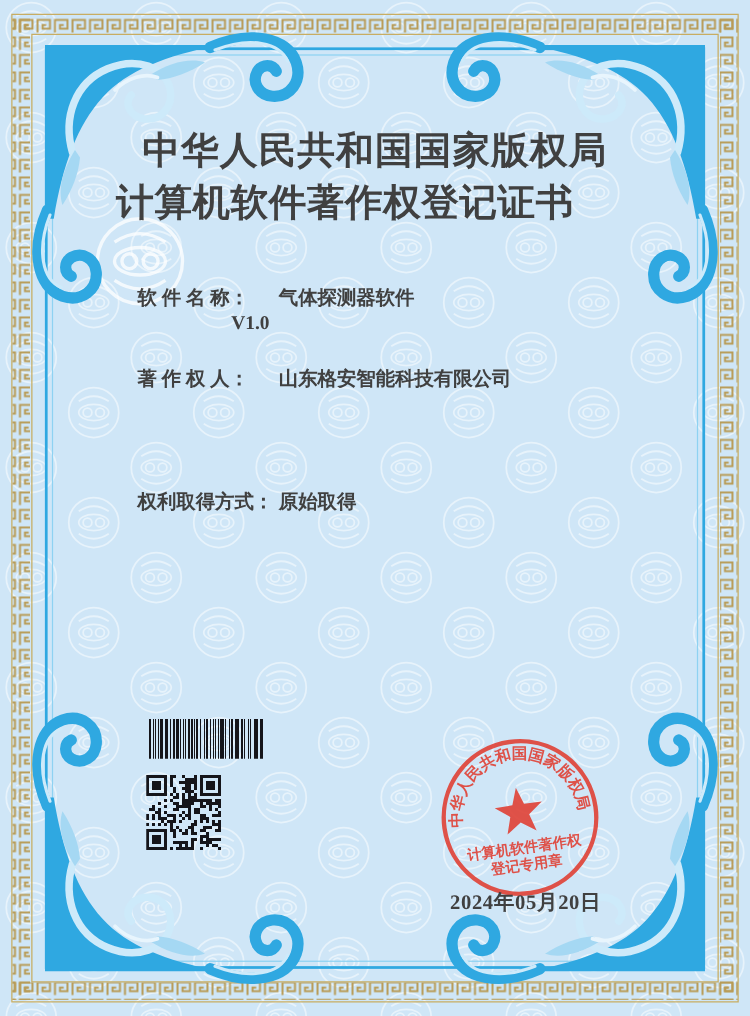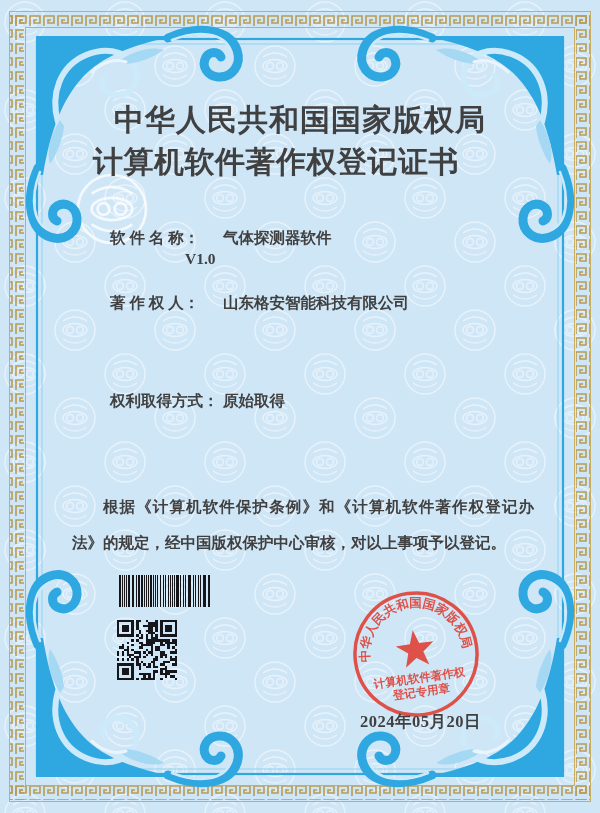--- a/index.html
+++ b/index.html
@@ -103,21 +103,20 @@
   <div class="layer row r2">
     <span class="lbl">著 作 权 人：</span><span>山东格安智能科技有限公司</span>
   </div>
 
   <div class="layer row r3">
     <span class="lbl">权利取得方式：</span><span>原始取得</span>
   </div>
 
 
 
-  <p class="layer statement">根据《计算机软件保护条例》和《计算机软件著作权登记办法》的规定，经中国版权保护中心审核，对以上事项予以登记。</p>
 
   <svg id="barcode-svg" class="layer barcode" width="92" height="32" viewBox="0 0 92 32" shape-rendering="crispEdges">
       <g fill="#15151a">
         <rect x="0" y="0" width="2" height="32"></rect>
         <rect x="3" y="0" width="1" height="32"></rect>
         <rect x="5" y="0" width="1" height="32"></rect>
         <rect x="7" y="0" width="1" height="32"></rect>
         <rect x="9" y="0" width="2" height="32"></rect>
         <rect x="13" y="0" width="2" height="32"></rect>
         <rect x="17" y="0" width="1" height="32"></rect>

